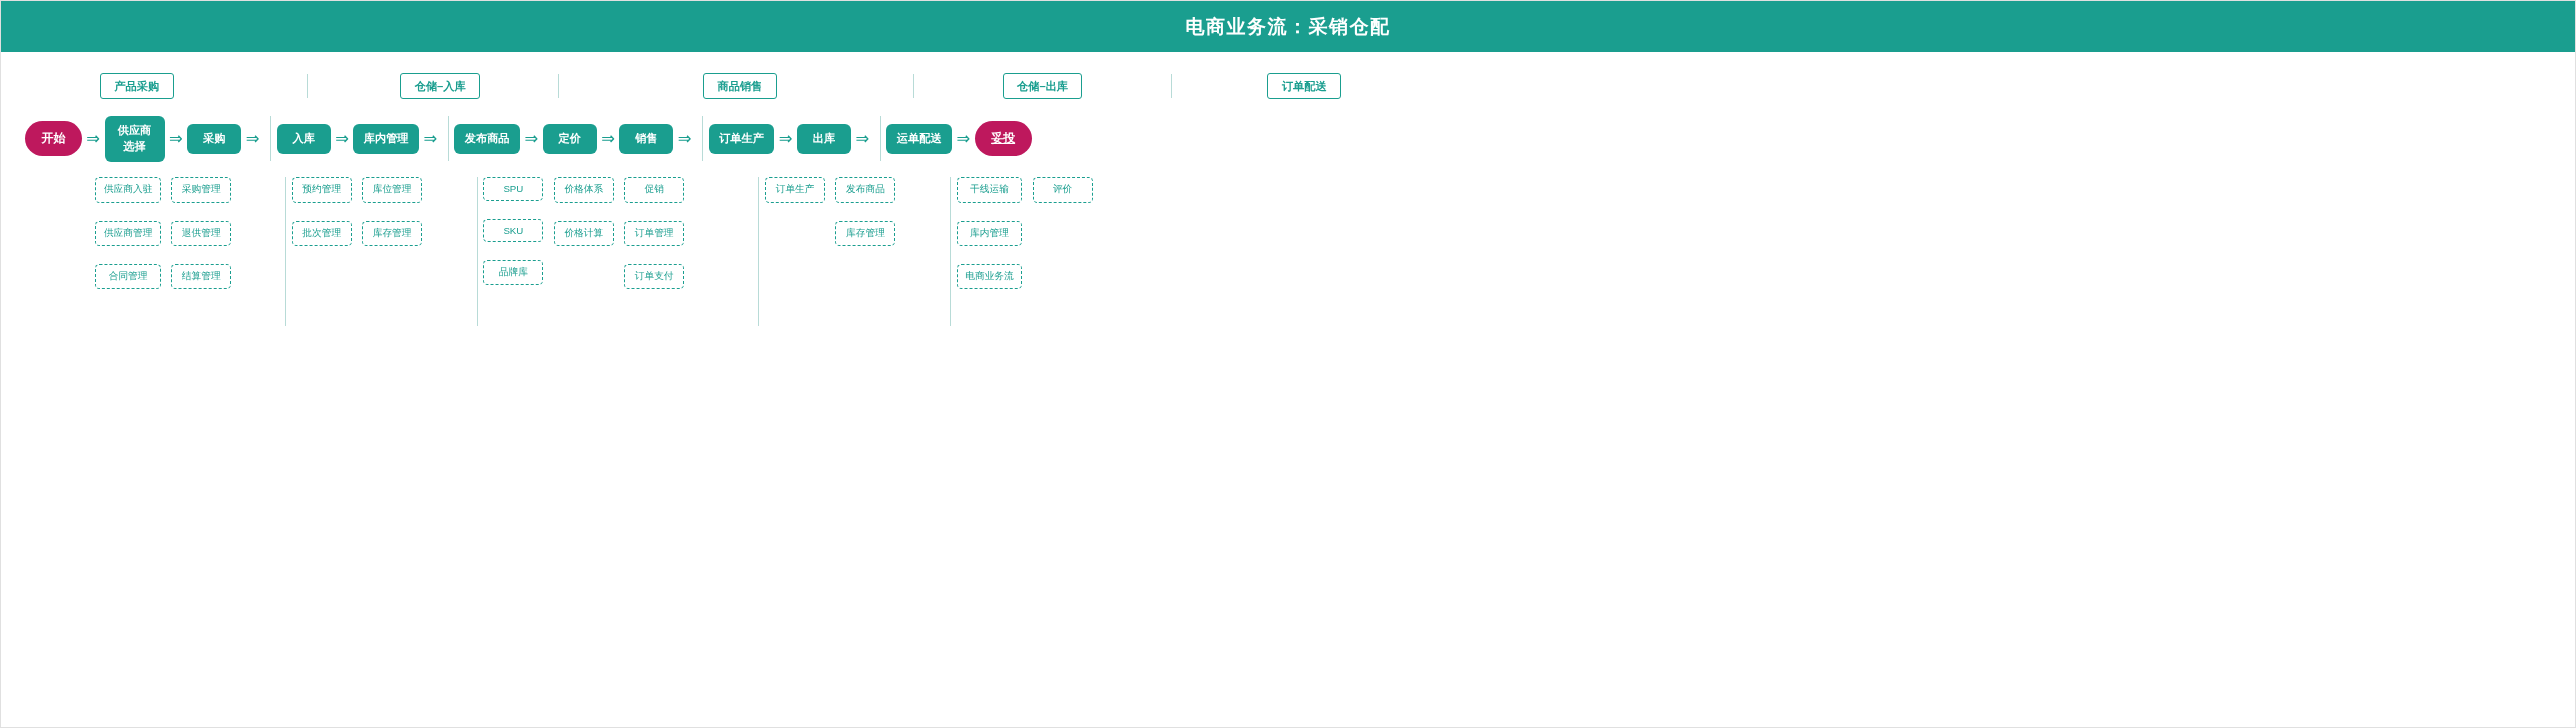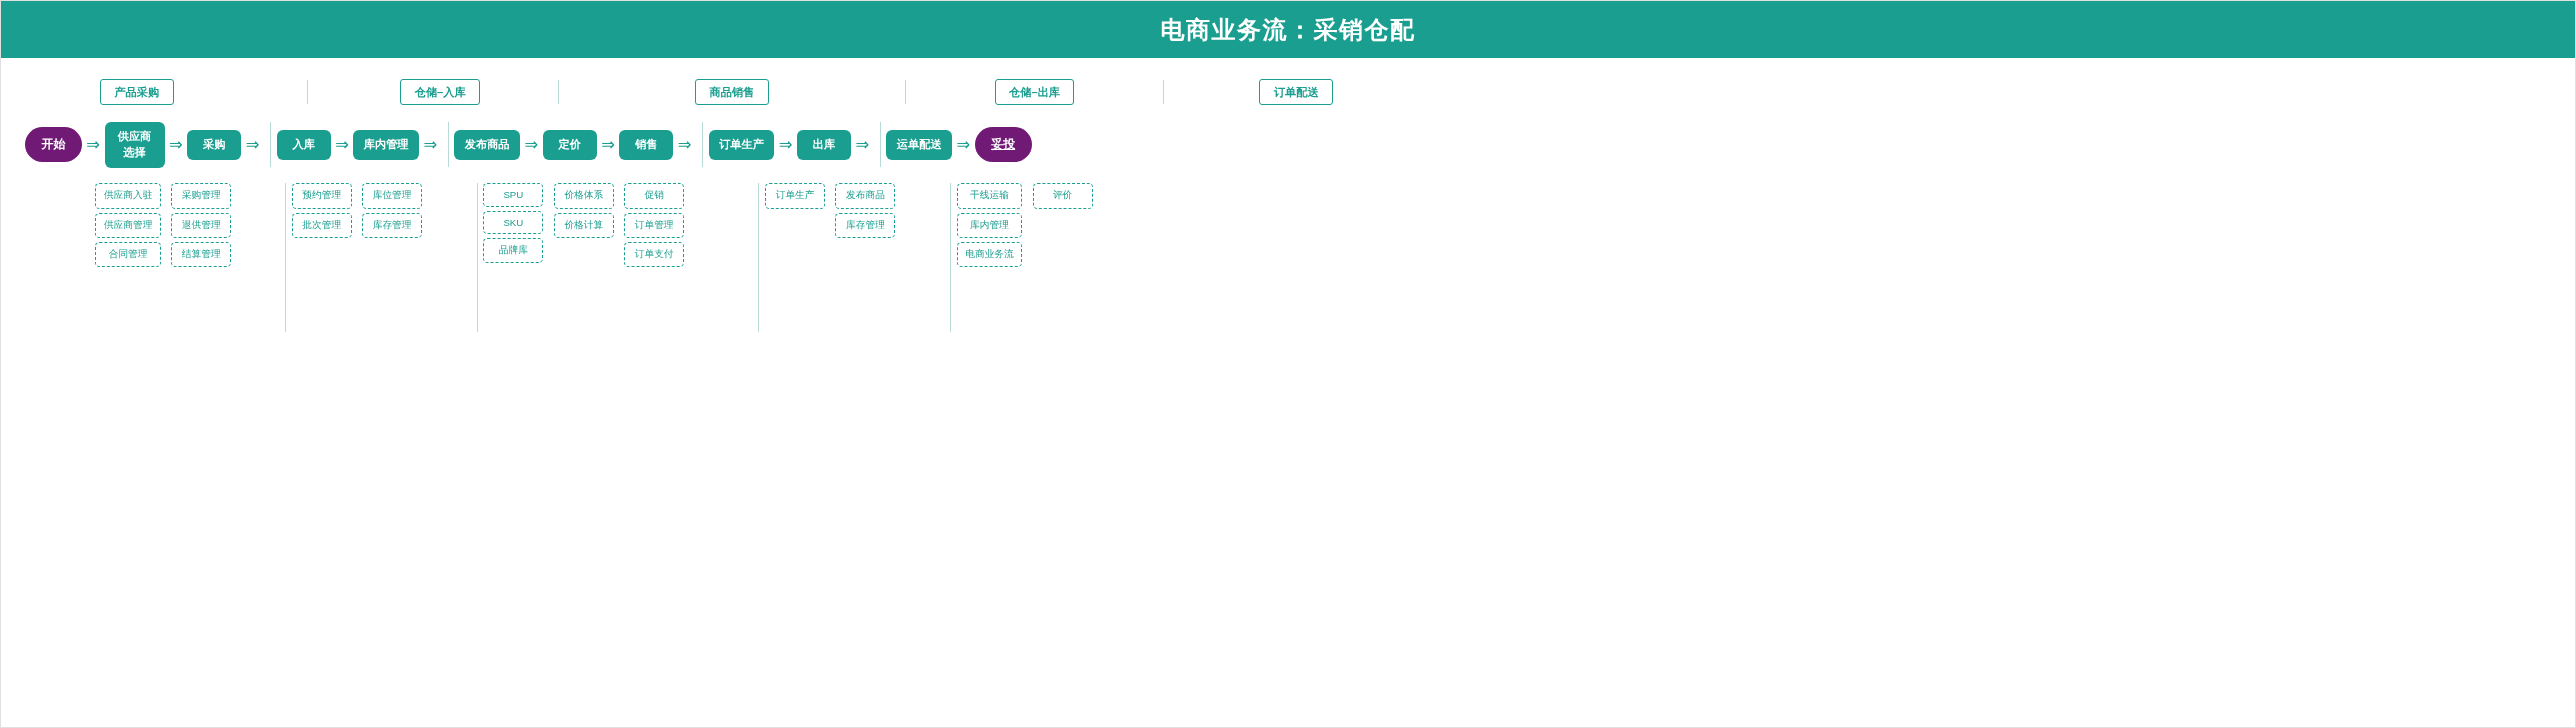--- a/index.html
+++ b/index.html
@@ -39,40 +39,40 @@
       color: #fff;
       border-radius: 6px;
       padding: 7.5px 10.4px;
       font-size: 11.2px;
       font-weight: bold;
       text-align: center;
       min-width: 54px;
       white-space: nowrap;
     }
     .node-oval {
-      background: #701a75;
+      background: #be185d;
       color: #fff;
       border-radius: 37px;
       padding: 7.5px 13.4px;
       font-size: 11.2px;
       font-weight: bold;
       text-align: center;
       white-space: nowrap;
     }
     .arrow {
       color: #1a9e8f;
       font-size: 16.4px;
       margin: 0 4.5px;
       display: flex;
       align-items: center;
     }
     .sub-col {
       display: flex;
       flex-direction: column;
-      gap: 4px;
+      gap: 18px;
     }
     .sub-box {
       border: 1.5px dashed #1a9e8f;
       color: #1a9e8f;
       border-radius: 4.5px;
       padding: 5.2px 7.5px;
       font-size: 9.7px;
       text-align: center;
       min-width: 60px;
       white-space: nowrap;
@@ -81,40 +81,40 @@
     .content-area {
       padding: 15px 18px 12px;
       overflow-x: auto;
     }
   </style>
 </head>
 <body>
 
 <div class="page">
 
-  <div class="header" style="background:#1a9e8f; color:#fff; text-align:center; padding:13.4px 0 12px; font-size:24px; font-weight:bold; letter-spacing:1.5px;">
+  <div class="header" style="background:#1a9e8f; color:#fff; text-align:center; padding:13.4px 0 12px; font-size:19px; font-weight:bold; letter-spacing:1.5px;">
     <span>电商业务流：采销仓配</span>
   </div>
 
   <div class="content-area" style="padding:21px 24px 15px; overflow-x:auto;">
     <div style="min-width:1045px; position:relative;">
 
       <div style="display:flex; align-items:center; margin-bottom:0;gap:28px;">
 
         <div style="min-width:254px; display:flex; justify-content:flex-start; padding-left:75px;">
           <div class="phase-header-box">产品采购</div>
         </div>
         <div style="width:0.7px; background:#b8dbd7; height:24px;"></div>
 
         <div style="min-width:194px; display:flex; justify-content:center; padding-left:15px;">
           <div class="phase-header-box">仓储–入库</div>
         </div>
         <div style="width:0.7px; background:#b8dbd7; height:24px;"></div>
 
-        <div style="min-width:291px; display:flex; justify-content:center;">
+        <div style="min-width:291px; display:flex; justify-content:center;margin-left:8px;">
           <div class="phase-header-box">商品销售</div>
         </div>
         <div style="width:0.7px; background:#b8dbd7; height:24px;"></div>
 
         <div style="min-width:201px; display:flex; justify-content:center;">
           <div class="phase-header-box">仓储–出库</div>
         </div>
         <div style="width:0.7px; background:#b8dbd7; height:24px;"></div>
 
         <div style="min-width:209px; display:flex; justify-content:center;">

